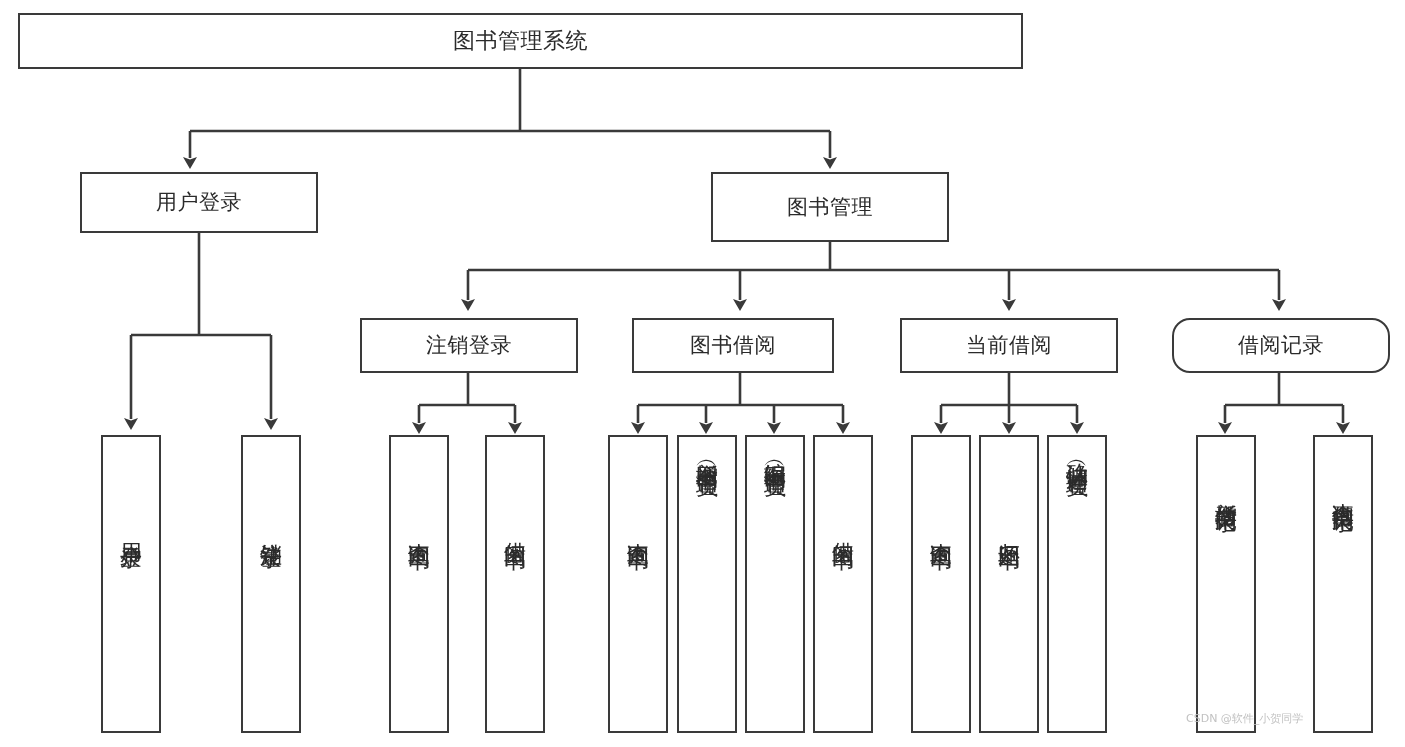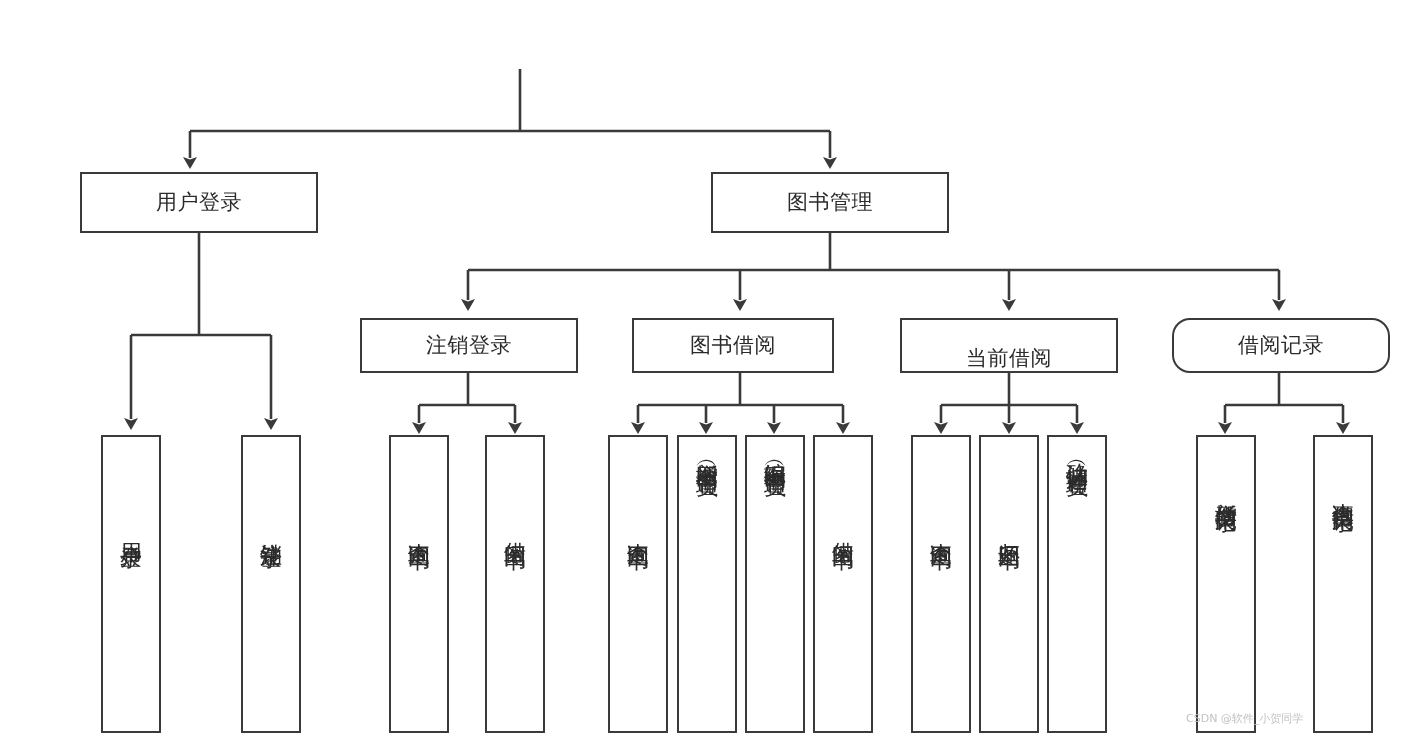--- a/index.html
+++ b/index.html
@@ -124,35 +124,38 @@
       <path d="M1009,405 L1009,423" marker-end="url(#arrow)"></path>
       <path d="M1077,405 L1077,423" marker-end="url(#arrow)"></path>
 
       <path d="M1279,373 L1279,405"></path>
       <path d="M1225,405 L1343,405"></path>
       <path d="M1225,405 L1225,423" marker-end="url(#arrow)"></path>
       <path d="M1343,405 L1343,423" marker-end="url(#arrow)"></path>
     </g>
   </svg>
 
+  <div class="node horiz root" style="left:18px; top:13px; width:1005px; height:56px;">
+    <span class="label">图书管理系统</span>
+  </div>
 
   <div class="node horiz" style="left:80px; top:172px; width:238px; height:61px;">
     <span class="label">用户登录</span>
   </div>
-  <div class="node horiz" style="left:711px; top:172px; width:238px; height:61px;">
+  <div class="node horiz" style="left:711px; top:172px; width:238px; height:70px;">
     <span class="label">图书管理</span>
   </div>
 
   <div class="node horiz" style="left:360px; top:318px; width:218px; height:55px;">
     <span class="label">注销登录</span>
   </div>
   <div class="node horiz" style="left:632px; top:318px; width:202px; height:55px;font-family:Liberation Serif, serif;">
     <span class="label">图书借阅</span>
   </div>
-  <div class="node horiz" style="left:900px; top:318px; width:218px; height:55px;align-items:flex-end;">
+  <div class="node horiz" style="left:900px; top:318px; width:218px; height:55px;">
     <span class="label">当前借阅</span>
   </div>
   <div class="node horiz" style="left:1172px; top:318px; width:218px; height:55px;border-radius:18px;">
     <span class="label">借阅记录</span>
   </div>
 
   <div class="node vert" style="left:101px; top:435px; width:60px; height:298px; padding-top:88px;">
     <span class="label">用户登录</span>
   </div>
   <div class="node vert" style="left:241px; top:435px; width:60px; height:298px; padding-top:88px;">

